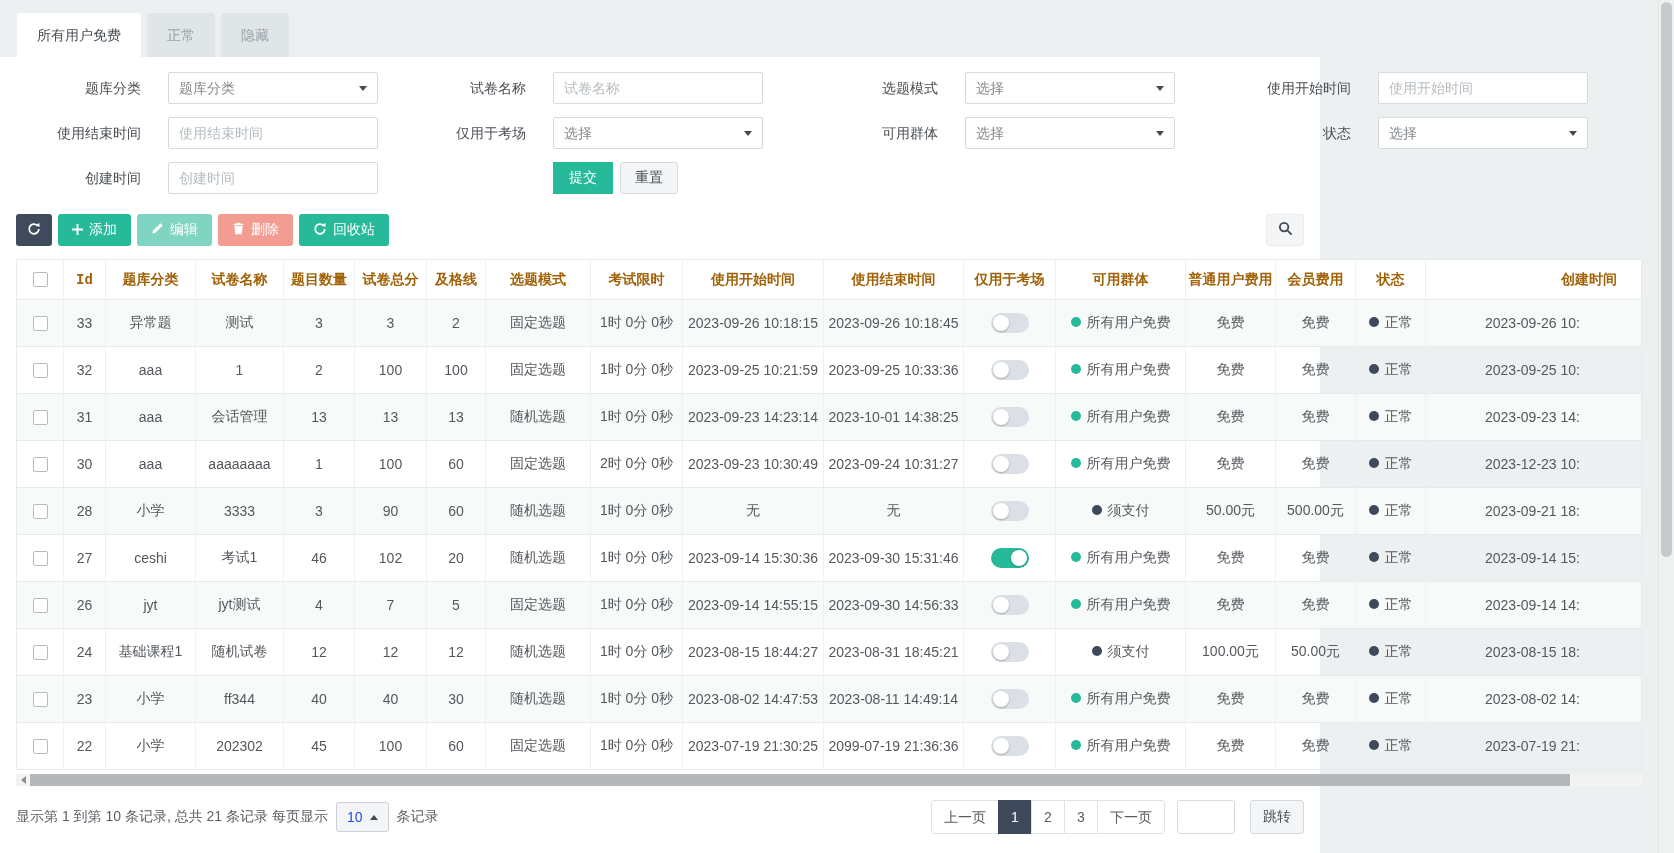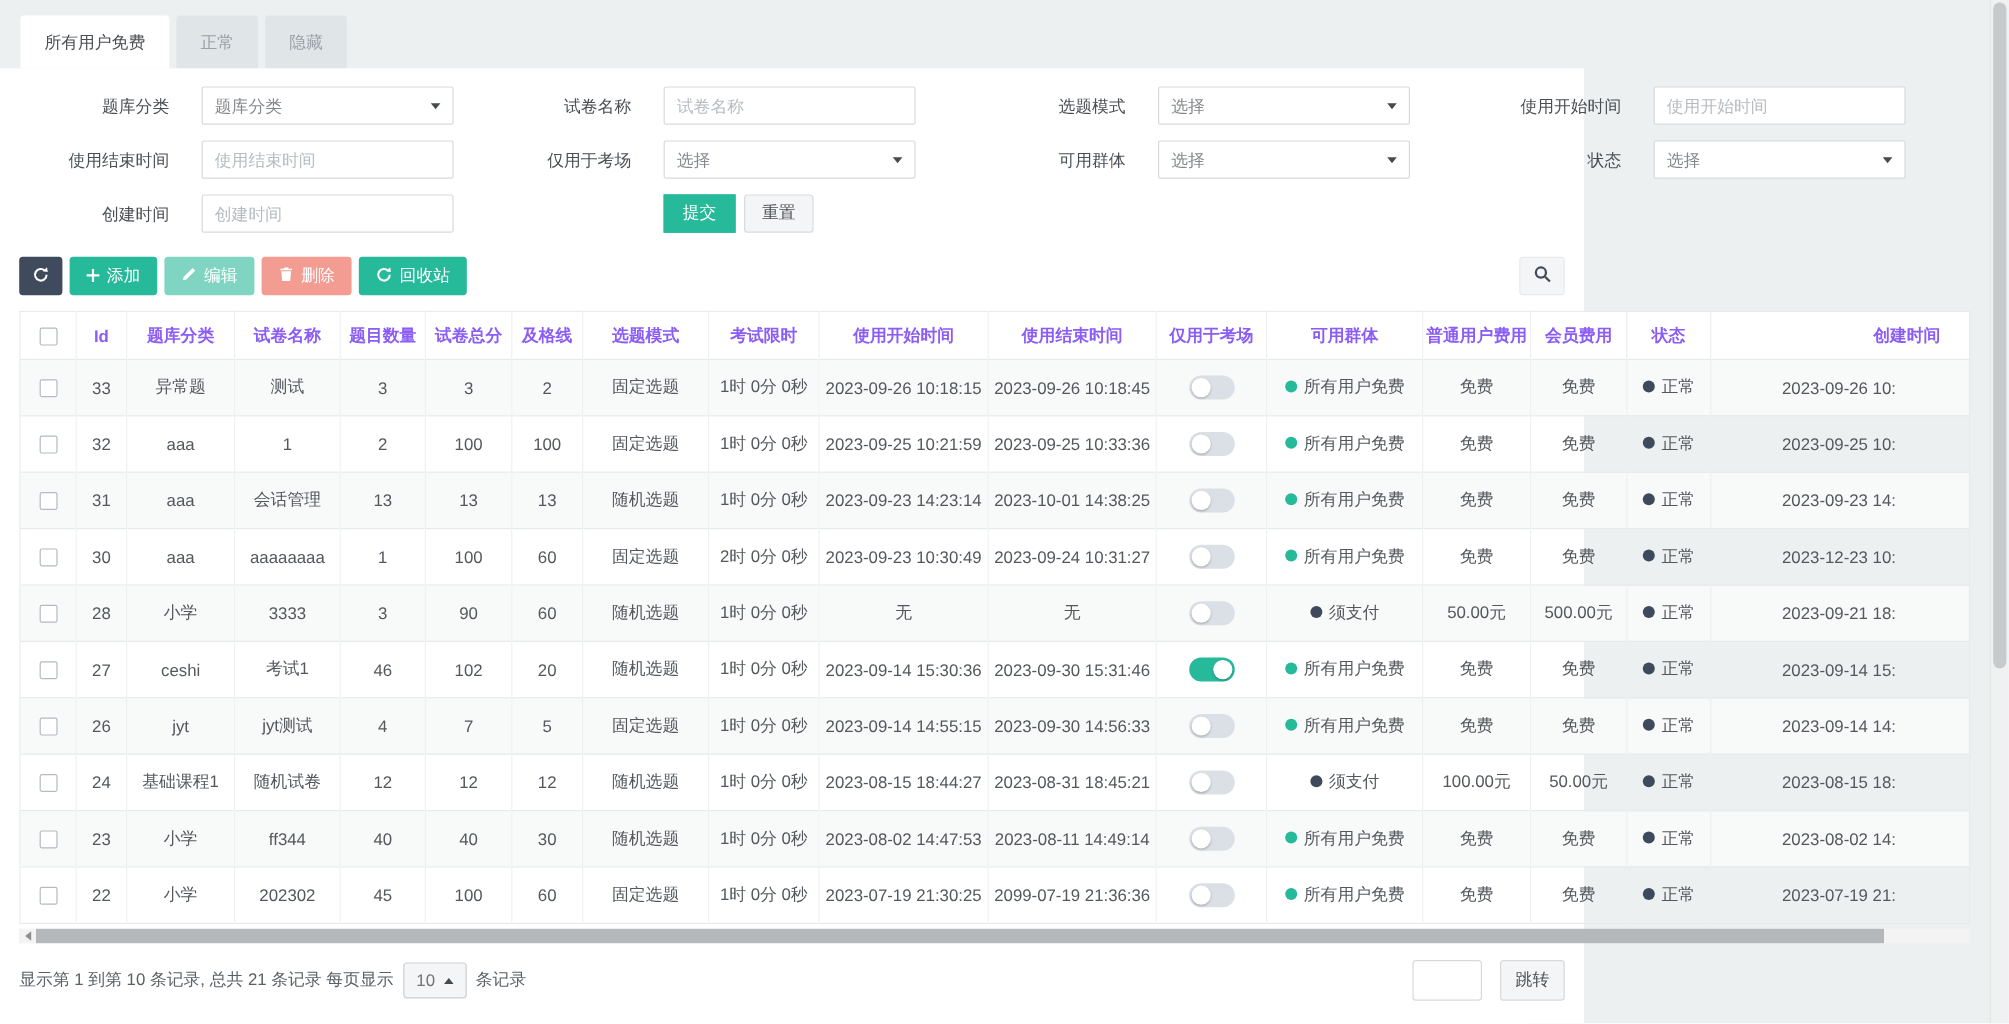--- a/index.html
+++ b/index.html
@@ -31,21 +31,21 @@
   .btn-tool { height:32px; border:none; border-radius:3px; color:#fff; font-size:14px; display:inline-flex; align-items:center; gap:6px; padding:0 14px; cursor:pointer; }
   .btn-refresh { width:36px; padding:0; justify-content:center; background:#3f4a5c; }
   .btn-add, .btn-recycle { background:#26b99a; }
   .btn-edit { background:#7fd5c1; cursor:default; }
   .btn-delete { background:#f29c92; cursor:default; }
   .btn-search { margin-left:auto; width:38px; height:32px; background:#f4f5f6; border:1px solid #e8eaec; border-radius:3px; display:inline-flex; align-items:center; justify-content:center; cursor:pointer; }
 
   
   .table-wrap { margin-top:13px; width:1626px; overflow:hidden; }
   .grid-table { width:1626px; table-layout:fixed; border-collapse:collapse; border:1px solid #e7eaec; }
-  .grid-table th { font-size:14px; color:#8b5cf6; font-weight:bold; height:40px; text-align:center; border-right:1px solid #eef0f2; background:#fff; white-space:nowrap; overflow:hidden; }
+  .grid-table th { font-size:14px; color:#a16207; font-weight:bold; height:40px; text-align:center; border-right:1px solid #eef0f2; background:#fff; white-space:nowrap; overflow:hidden;font-family:Liberation Mono, monospace; }
   .grid-table td { font-size:14px; color:#54585d; text-align:center; height:47px; padding:0 4px; border-top:1px solid #e7eaec; border-right:1px solid #eef0f2; white-space:nowrap; overflow:hidden; }
   .grid-table th:last-child, .grid-table td:last-child { border-right:none; }
   .grid-table tbody tr:nth-child(odd) { background:#f8f9f9; }
   .t { color:#26b99a; }
   .col-created { text-align:right; padding-right:6px !important; }
   .col-created-h { text-align:right !important; padding-right:24px !important; }
   .cb { width:15px; height:15px; border:1px solid #b3bac0; border-radius:2px; background:#fff; display:inline-block; vertical-align:middle; cursor:pointer; }
   .dot { display:inline-block; width:10px; height:10px; border-radius:50%; margin-right:6px; vertical-align:middle; position:relative; top:-1px; }
   .dot.teal { background:#26b99a; }
   .dot.dark { background:#3e4a5c; }
@@ -56,21 +56,21 @@
 
   
   .hscroll { width:1626px; height:12px; margin-top:4px; background:#f3f3f3; display:flex; align-items:center; }
   .hs-arrow { width:14px; height:12px; background:#f3f3f3; display:flex; align-items:center; justify-content:center; cursor:pointer; }
   .tri-left { width:0; height:0; border-top:4px solid transparent; border-bottom:4px solid transparent; border-right:5px solid #8a8f94; }
   .hs-thumb { width:1540px; height:12px; background:#b5b8ba; cursor:grab; }
 
   
   .footer { display:flex; justify-content:space-between; align-items:center; margin-top:14px; font-size:14px; color:#5b6065; }
   .pg-info { display:flex; align-items:center; }
-  .btn-pagesize { height:30px; padding:0 10px; border:1px solid #ccd0d4; background:#f4f5f6; border-radius:3px; margin:0 8px; font-size:14px; color:#737373; display:inline-flex; align-items:center; gap:7px; cursor:pointer; }
+  .btn-pagesize { height:30px; padding:0 10px; border:1px solid #ccd0d4; background:#f4f5f6; border-radius:3px; margin:0 8px; font-size:14px; color:#1d4ed8; display:inline-flex; align-items:center; gap:7px; cursor:pointer; }
   .caret-up { width:0; height:0; border-left:4px solid transparent; border-right:4px solid transparent; border-bottom:5px solid #454a4f; }
   .pager-zone { display:flex; align-items:center; }
   .pager { list-style:none; display:flex; }
   .page-item { display:inline-block; min-width:34px; padding:0 12px; height:34px; line-height:32px; border:1px solid #dfe3e6; background:#fff; margin-left:-1px; text-align:center; cursor:pointer; color:#5b6065; }
   .page-item:first-child { border-radius:3px 0 0 3px; margin-left:0; }
   .page-item:last-child { border-radius:0 3px 3px 0; }
   .page-item.active { background:#3e4a5c; color:#fff; border-color:#3e4a5c; }
   .jump-input { width:58px; height:34px; border:1px solid #d6dadd; border-radius:3px; margin-left:12px; padding:0 8px; font-size:14px; }
   .btn-jump { height:34px; padding:0 12px; border:1px solid #d6dadd; background:#f4f5f6; border-radius:3px; margin-left:15px; font-size:14px; color:#4a4f54; cursor:pointer; }
 
@@ -414,20 +414,27 @@
     <div class="footer">
       <div class="pg-info">
         <span>显示第 1 到第 10 条记录, 总共 21 条记录 每页显示</span>
         <button class="btn-pagesize">
           <span>10</span>
           <span class="caret-up"></span>
         </button>
         <span>条记录</span>
       </div>
       <div class="pager-zone">
+        <ul class="pager">
+            <li class="page-item">上一页</li>
+            <li class="page-item active">1</li>
+            <li class="page-item">2</li>
+            <li class="page-item">3</li>
+            <li class="page-item">下一页</li>
+          </ul>
         <input class="jump-input" style="">
         <button class="btn-jump">跳转</button>
       </div>
     </div>
 
   </div>
 
   <div class="vscroll">
     <div class="vs-thumb"></div>
   </div>

